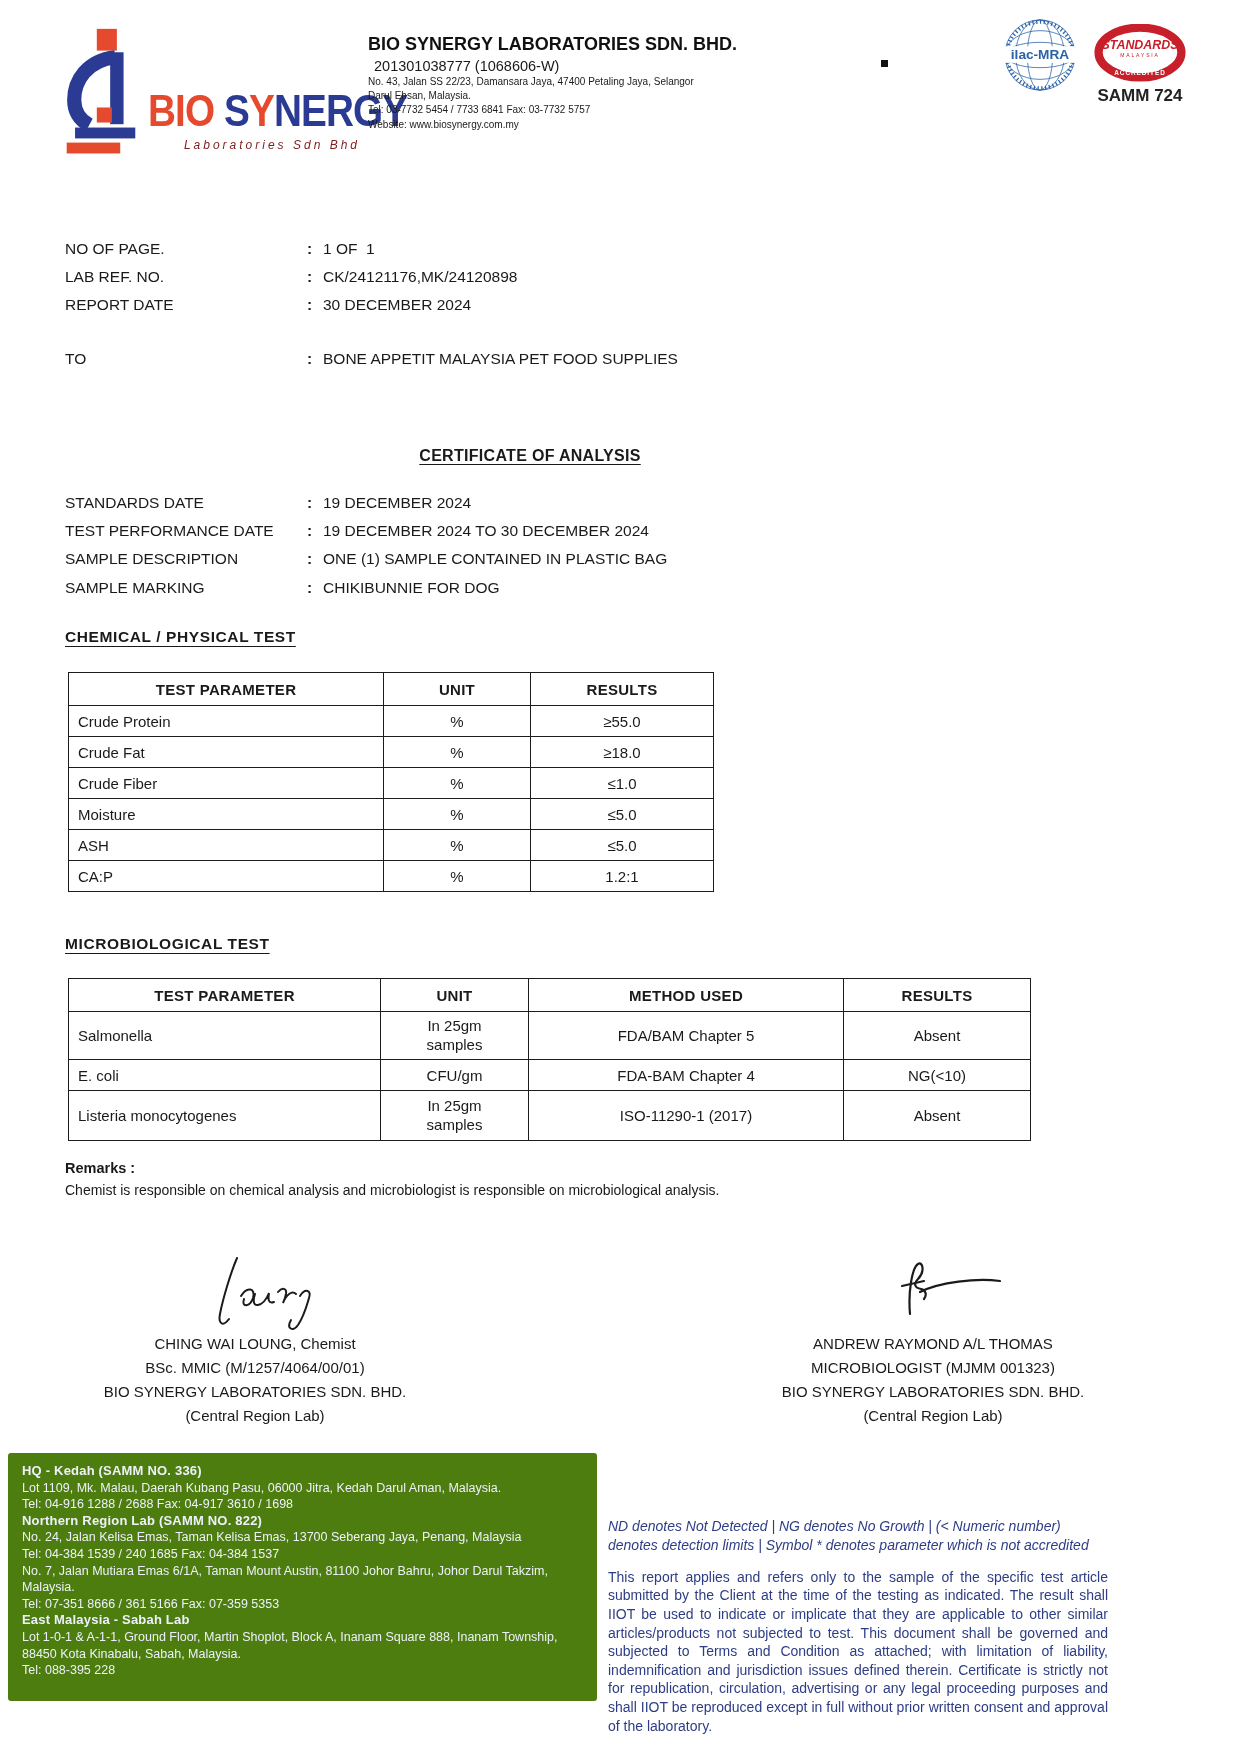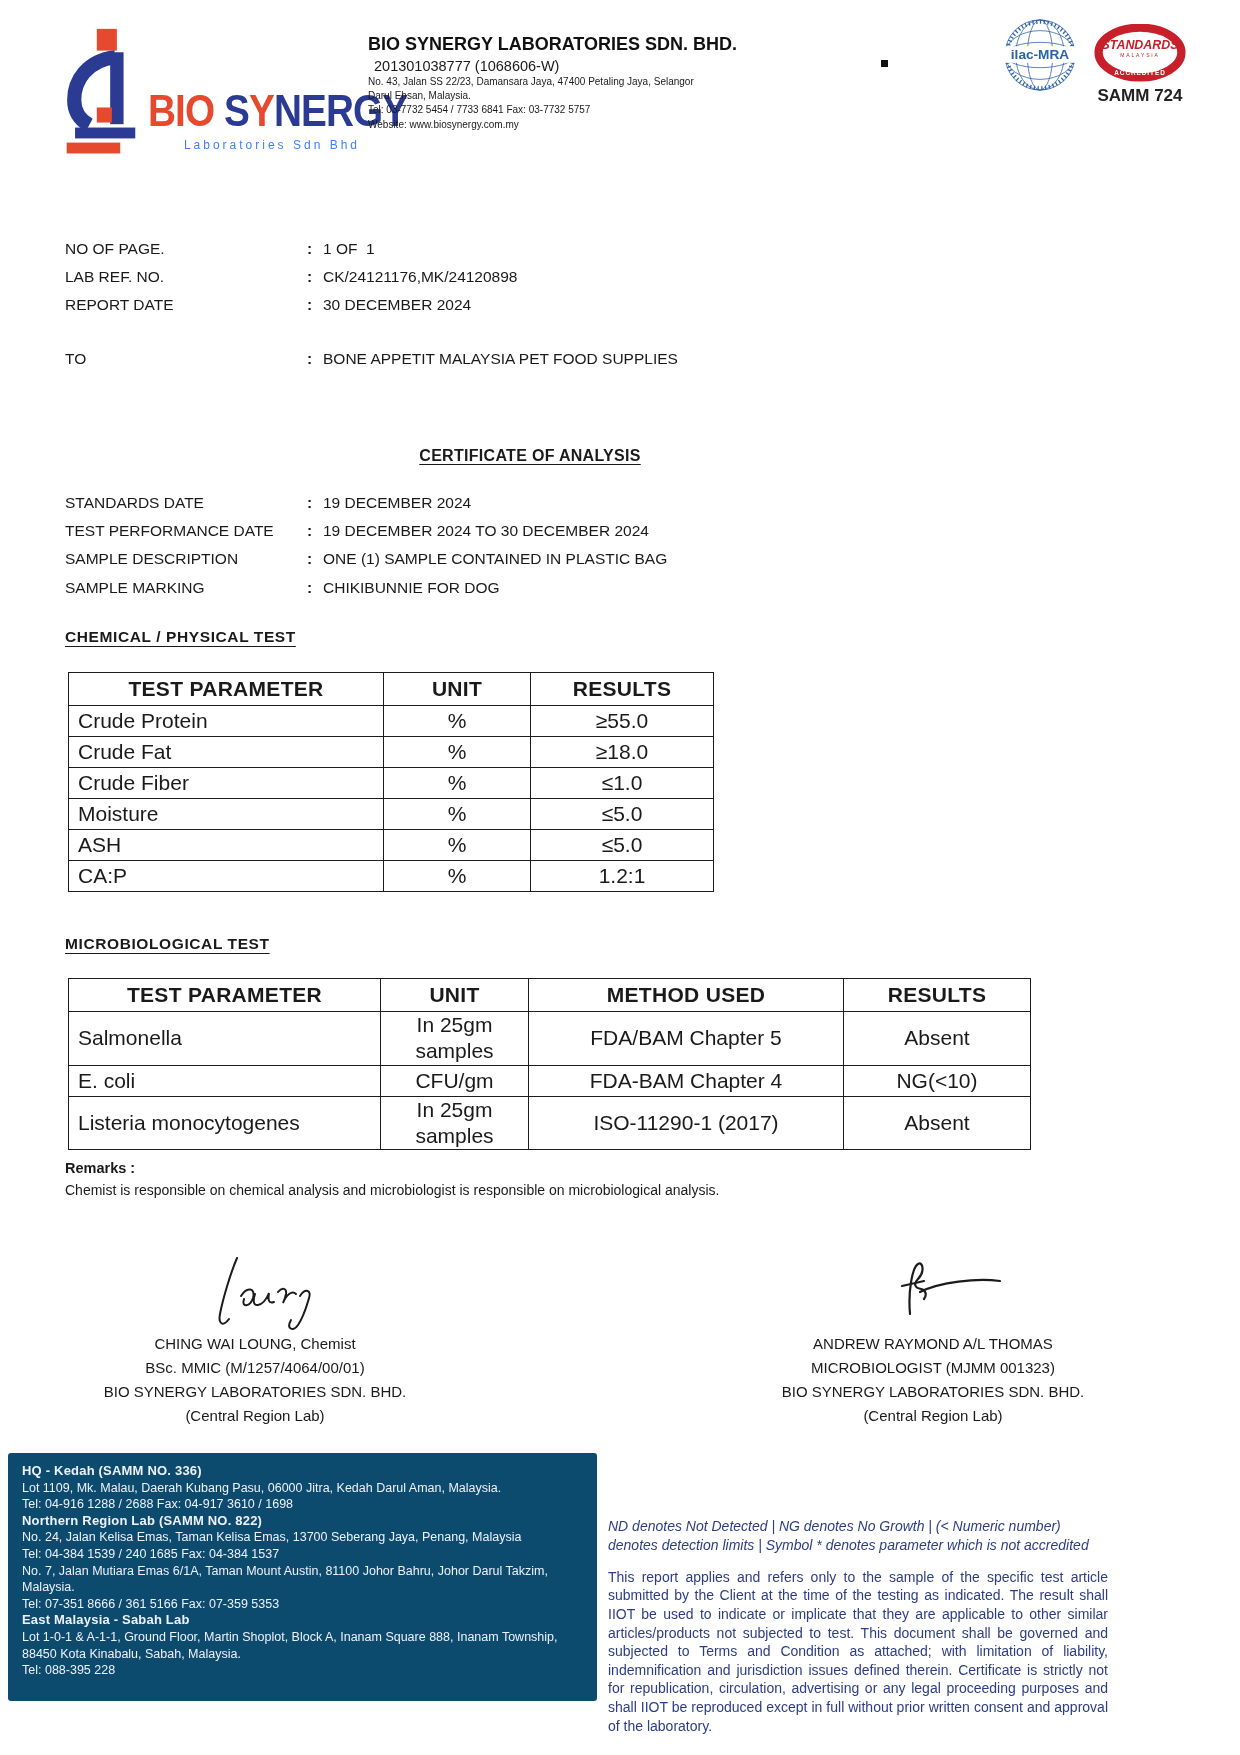--- a/index.html
+++ b/index.html
@@ -12,21 +12,21 @@
   .abs { position:absolute; }
 
   
   .logo-wrap { left:60px; top:16px; width:330px; height:150px; }
   .logo-icon { position:absolute; left:0; top:2px; }
   .logo-text { position:absolute; left:88px; top:70px; font-weight:bold;
                font-size:44px; letter-spacing:-1px; transform:scaleX(.88);
                transform-origin:left; white-space:nowrap; }
   .lg-orange { color:#e64a2e; } .lg-navy { color:#2b3a92; }
   .logo-sub { position:absolute; left:120px; top:122px; width:180px;
-              text-align:right; font-size:12px; letter-spacing:3px; color:#3b82f6; }
+              text-align:right; font-size:12px; letter-spacing:3px; color:#7f1d1d;font-style:italic; }
 
   .co-info { left:368px; top:34px; width:520px; }
   .co-name { font-size:18px; font-weight:bold; color:#111; }
   .co-reg  { font-size:14.5px; margin-top:3px; padding-left:6px; }
   .co-line { font-size:10px; margin-top:2px; line-height:1.22; }
 
   .artifact-dot { left:881px; top:60px; width:7px; height:7px; background:#111; }
 
   .seal-ilac { left:1001px; top:16px; }
   .seal-std  { left:1094px; top:24px; }
@@ -42,40 +42,40 @@
 
   .title { left:230px; top:447px; width:600px; text-align:center;
            font-size:16px; font-weight:bold; text-decoration:underline;
            text-underline-offset:3px; letter-spacing:.3px; }
 
   .sec-head { font-size:15.5px; font-weight:bold; text-decoration:underline;
               text-underline-offset:4px; letter-spacing:.6px; }
 
   
   table { border-collapse:collapse; table-layout:fixed; }
-  th,td { border:1.6px solid #1c1c1c; font-size:21px; vertical-align:middle; }
+  th,td { border:1.6px solid #1c1c1c; font-size:15px; vertical-align:middle; }
   th { font-weight:bold; text-align:center; height:33px; letter-spacing:.3px; }
   td { text-align:center; }
   td.param { text-align:left; padding-left:9px; }
   .t1 td { height:31px; }
   .preline { white-space:pre-line; line-height:1.25; }
 
   
   .remarks-label { left:65px; top:1160px; font-size:14.5px; font-weight:bold; }
   .remarks-text  { left:65px; top:1182px; font-size:14px; }
 
   
   .sig-block { text-align:center; font-size:15px; line-height:24px; }
   .sig-left  { left:80px;  top:1252px; width:350px; }
   .sig-right { left:758px; top:1252px; width:350px; }
   .sig-art { display:block; margin:0 auto; }
 
   
   .labs-panel { left:8px; top:1453px; width:589px; height:248px;
-                background:#0c4a6e; border-radius:3px; padding:10px 14px;
+                background:#4d7c0f; border-radius:3px; padding:10px 14px;
                 color:#eef1fa; font-size:12.5px; line-height:16.6px; }
   .lab-name { font-weight:bold; font-size:13px; letter-spacing:.2px; }
 
   .notes { left:608px; top:1517px; width:500px; color:#2d3d85; font-size:14px; }
   .notes-italic { font-style:italic; line-height:1.35; }
   .notes-disclaimer { margin-top:13px; text-align:justify; line-height:1.33; }
 </style>
 </head>
 <body>
 

